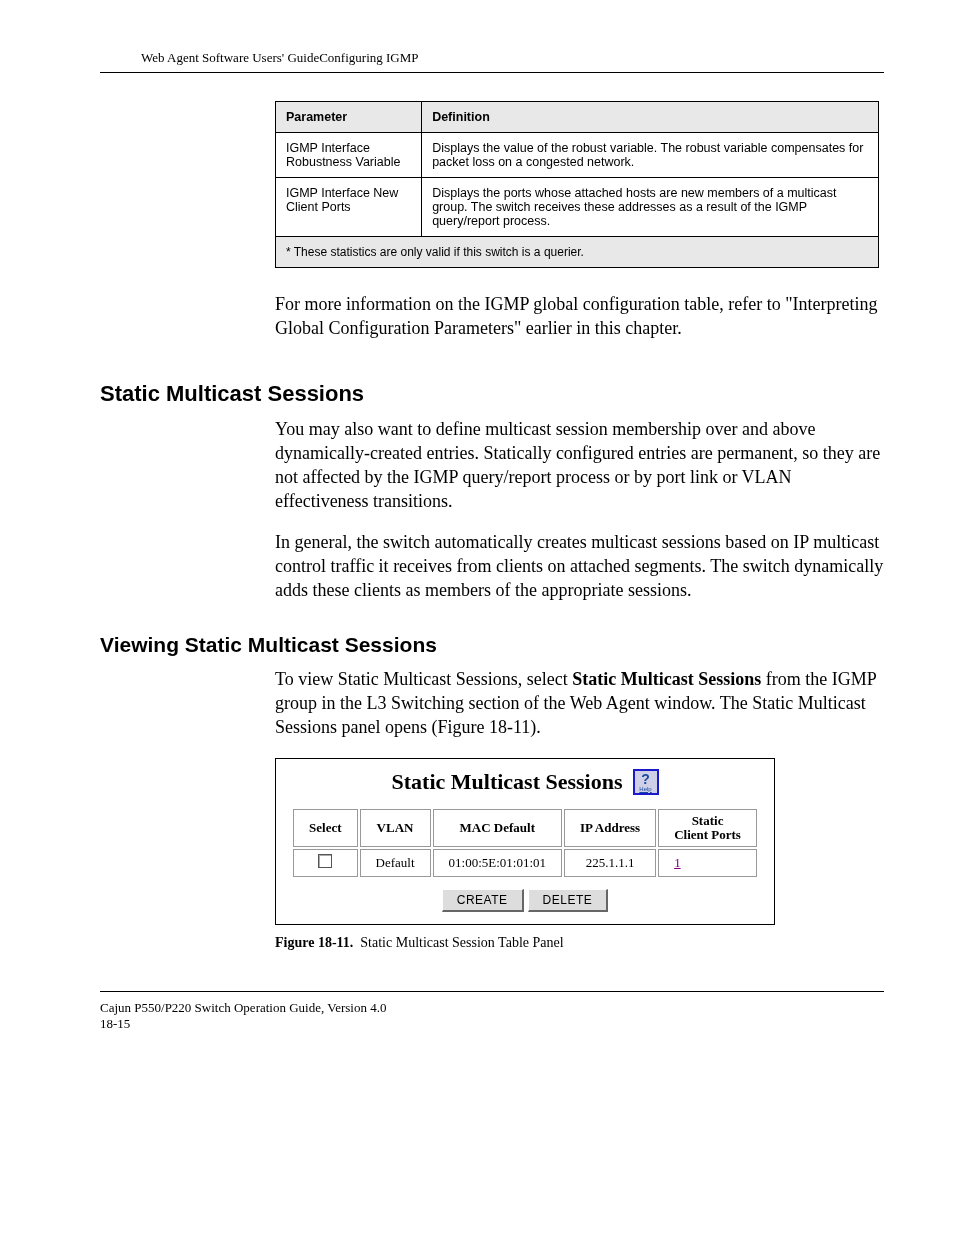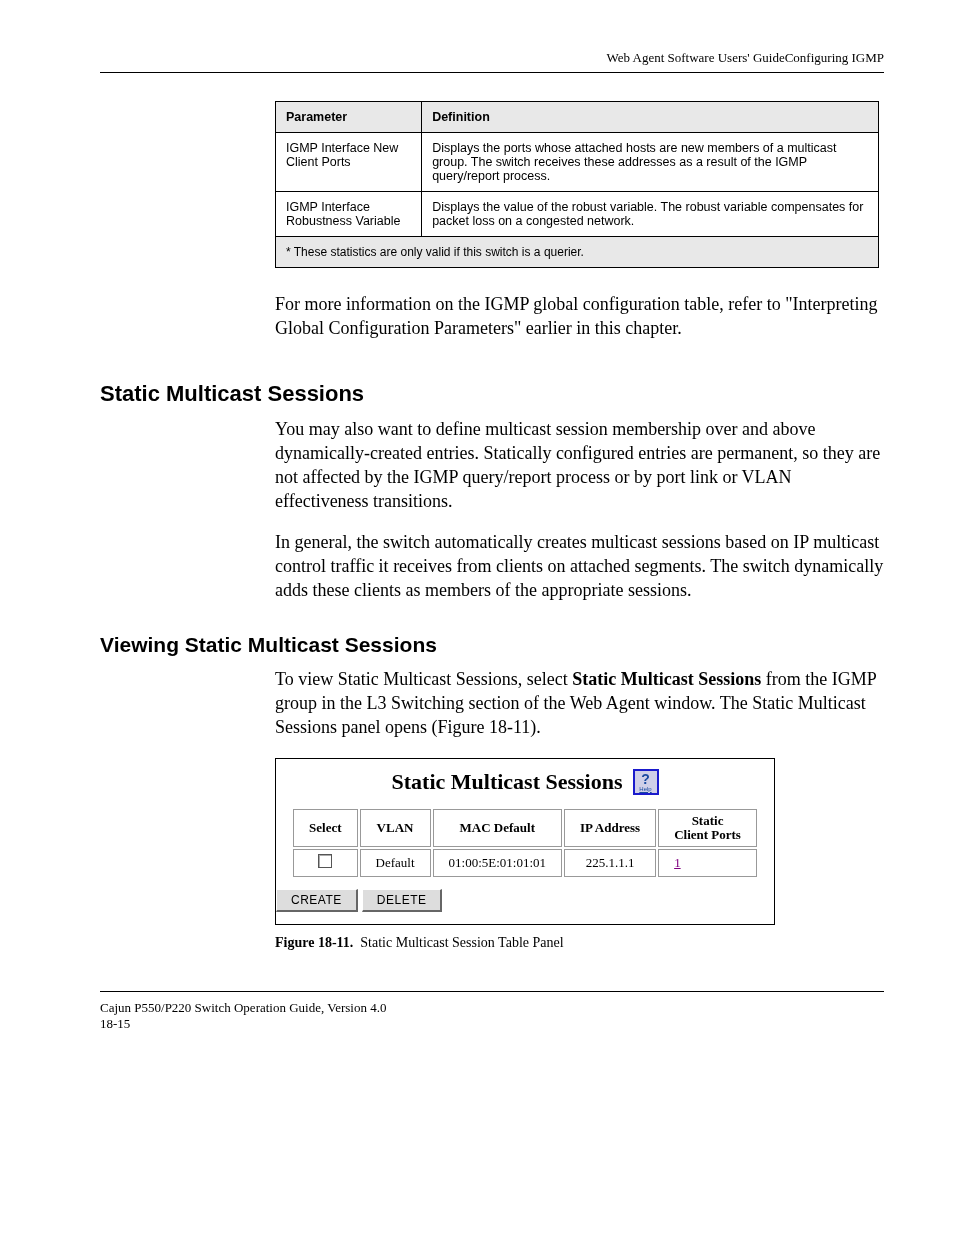--- a/index.html
+++ b/index.html
@@ -8,23 +8,24 @@
     font-family: "Times New Roman", Times, serif;
     width: 954px;
     background: #fff;
     color: #000;
   }
   .page {
     padding: 50px 70px 40px 100px;
   }
   .header-row {
     display: flex;
-    justify-content: flex-end;
+    justify-content: flex-start;
     font-size: 13px;
     margin-bottom: 6px;
+    margin-left: 41px;
   }
   .header-hr, .footer-hr {
     border: none;
     border-top: 1.5px solid #000;
     margin: 0 0 28px 0;
   }
   .footer-hr {
     margin: 40px 0 8px 0;
   }
   .section {
@@ -139,20 +140,21 @@
   .widget-checkbox {
     width: 12px;
     height: 12px;
     border: 1px solid #555;
     display: inline-block;
     background: #fff;
     box-shadow: inset 1px 1px 0 #aaa;
   }
   .widget-buttons {
     display: flex;
+    justify-content: center;
     gap: 4px;
   }
   .widget-btn {
     font-family: Arial, sans-serif;
     font-size: 12px;
     padding: 3px 14px;
     background: #ddd;
     border-top: 1px solid #fff;
     border-left: 1px solid #fff;
     border-right: 2px solid #666;
@@ -186,26 +188,26 @@
 
     <table class="param-table">
       <thead>
         <tr>
           <th>Parameter</th>
           <th>Definition</th>
         </tr>
       </thead>
       <tbody>
         <tr>
+          <td>IGMP Interface Robustness Variable</td>
+          <td>Displays the value of the robust variable. The robust variable compensates for packet loss on a congested network.</td>
+        </tr>
+        <tr>
           <td>IGMP Interface New Client Ports</td>
           <td>Displays the ports whose attached hosts are new members of a multicast group. The switch receives these addresses as a result of the IGMP query/report process.</td>
-        </tr>
-        <tr>
-          <td>IGMP Interface Robustness Variable</td>
-          <td>Displays the value of the robust variable. The robust variable compensates for packet loss on a congested network.</td>
         </tr>
         <tr class="footnote-row">
           <td colspan="2">* These statistics are only valid if this switch is a querier.</td>
         </tr>
       </tbody>
     </table>
 
     <p class="body-text">For more information on the IGMP global configuration table, refer to "Interpreting Global Configuration Parameters" earlier in this chapter.</p>
 
     <div class="h2">Static Multicast Sessions</div>

